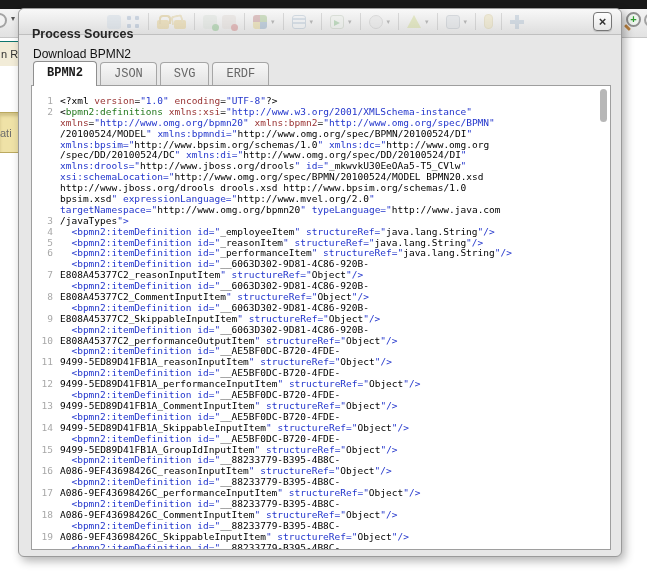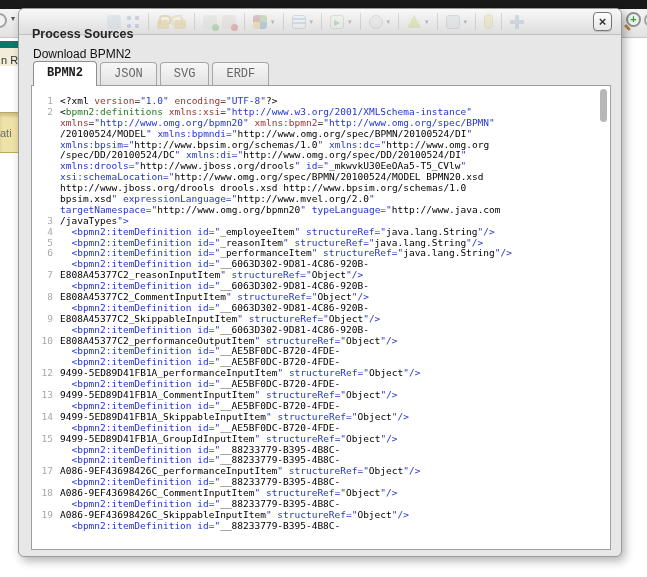--- a/index.html
+++ b/index.html
@@ -8,21 +8,21 @@
   #stage { position:relative; width:647px; height:577px; background:#fff; }
 
   
   .top-dark-bar { position:absolute; left:0; top:0; width:647px; height:9px; background:#191919; }
   .bg-toolbar { position:absolute; left:0; top:9px; width:647px; height:29px;
                 background:linear-gradient(#f4f4f4,#e2e2e2); border-bottom:1px solid #c6c6c6; }
   .bg-circle { position:absolute; left:-8px; top:13px; width:15px; height:15px; border:2px solid #a3a3a3;
                border-radius:50%; background:#f2f2f2; }
   .bg-caret { position:absolute; left:11px; top:14px; font-size:8px; color:#555; }
   .breadcrumb-frag { position:absolute; left:0; top:41px; width:18px; height:25px; background:#f2ecd8;
-                     border-top:7px solid #0f766e; color:#333; font-size:11px; line-height:24px;
+                     border-top:1px solid #0f766e; color:#333; font-size:11px; line-height:24px;
                      white-space:nowrap; overflow:hidden; padding-left:1px; }
   .note-frag { position:absolute; left:0; top:112px; width:38px; height:41px; background:#efe2a7;
                border:1px solid #bba95f; border-left:none; color:#6d6d6d; font-size:11px;
                line-height:40px; overflow:hidden; box-shadow:inset 0 3px 3px rgba(120,100,40,.25); }
   .zoomin { position:absolute; left:626px; top:12px; width:15px; height:15px; border:2px solid #8f8f8f;
             border-radius:50%; background:#eef4ee; color:#2f9e2f; font-weight:bold; font-size:11px;
             line-height:11px; text-align:center; }
   .zoomin::after { content:""; position:absolute; left:-4px; bottom:-4px; width:7px; height:3px;
                    background:#b8803f; transform:rotate(45deg); border-radius:1px; }
   .partial-circle { position:absolute; left:644px; top:13px; width:14px; height:14px;
@@ -246,20 +246,24 @@
           </div>
           <div class="row">
             <span class="ln">10</span>
             <span class="tx"><span>E808A45377C2_performanceOutputItem</span><span class="str">" structureRef="</span><span>Object</span><span class="str">"/&gt;</span></span>
           </div>
           <div class="row">
             <span class="ln"></span>
             <span class="tx"><span class="str">  &lt;bpmn2:itemDefinition id="</span><span>__AE5BF0DC-B720-4FDE-</span></span>
           </div>
           <div class="row">
+            <span class="ln">11</span>
+            <span class="tx"><span>9</span><span>4</span><span>9</span><span>9</span><span>-</span><span>5</span><span>ED89D41FB1A_reasonInputItem</span><span class="str">" structureRef="</span><span>Object</span><span class="str">"/&gt;</span></span>
+          </div>
+          <div class="row">
             <span class="ln"></span>
             <span class="tx"><span class="str">  &lt;bpmn2:itemDefinition id="</span><span>__AE5BF0DC-B720-4FDE-</span></span>
           </div>
           <div class="row">
             <span class="ln">12</span>
             <span class="tx"><span>9</span><span>4</span><span>9</span><span>9</span><span>-</span><span>5</span><span>ED89D41FB1A_performanceInputItem</span><span class="str">" structureRef="</span><span>Object</span><span class="str">"/&gt;</span></span>
           </div>
           <div class="row">
             <span class="ln"></span>
             <span class="tx"><span class="str">  &lt;bpmn2:itemDefinition id="</span><span>__AE5BF0DC-B720-4FDE-</span></span>
@@ -280,20 +284,24 @@
             <span class="ln"></span>
             <span class="tx"><span class="str">  &lt;bpmn2:itemDefinition id="</span><span>__AE5BF0DC-B720-4FDE-</span></span>
           </div>
           <div class="row">
             <span class="ln">15</span>
             <span class="tx"><span>9</span><span>4</span><span>9</span><span>9</span><span>-</span><span>5</span><span>ED89D41FB1A_GroupIdInputItem</span><span class="str">" structureRef="</span><span>Object</span><span class="str">"/&gt;</span></span>
           </div>
           <div class="row">
             <span class="ln"></span>
             <span class="tx"><span class="str">  &lt;bpmn2:itemDefinition id="</span><span>__88233779-B395-4B8C-</span></span>
+          </div>
+          <div class="row">
+            <span class="ln">16</span>
+            <span class="tx"><span>A086-9EF43698426C_reasonInputItem</span><span class="str">" structureRef="</span><span>Object</span><span class="str">"/&gt;</span></span>
           </div>
           <div class="row">
             <span class="ln"></span>
             <span class="tx"><span class="str">  &lt;bpmn2:itemDefinition id="</span><span>__88233779-B395-4B8C-</span></span>
           </div>
           <div class="row">
             <span class="ln">17</span>
             <span class="tx"><span>A086-9EF43698426C_performanceInputItem</span><span class="str">" structureRef="</span><span>Object</span><span class="str">"/&gt;</span></span>
           </div>
           <div class="row">

